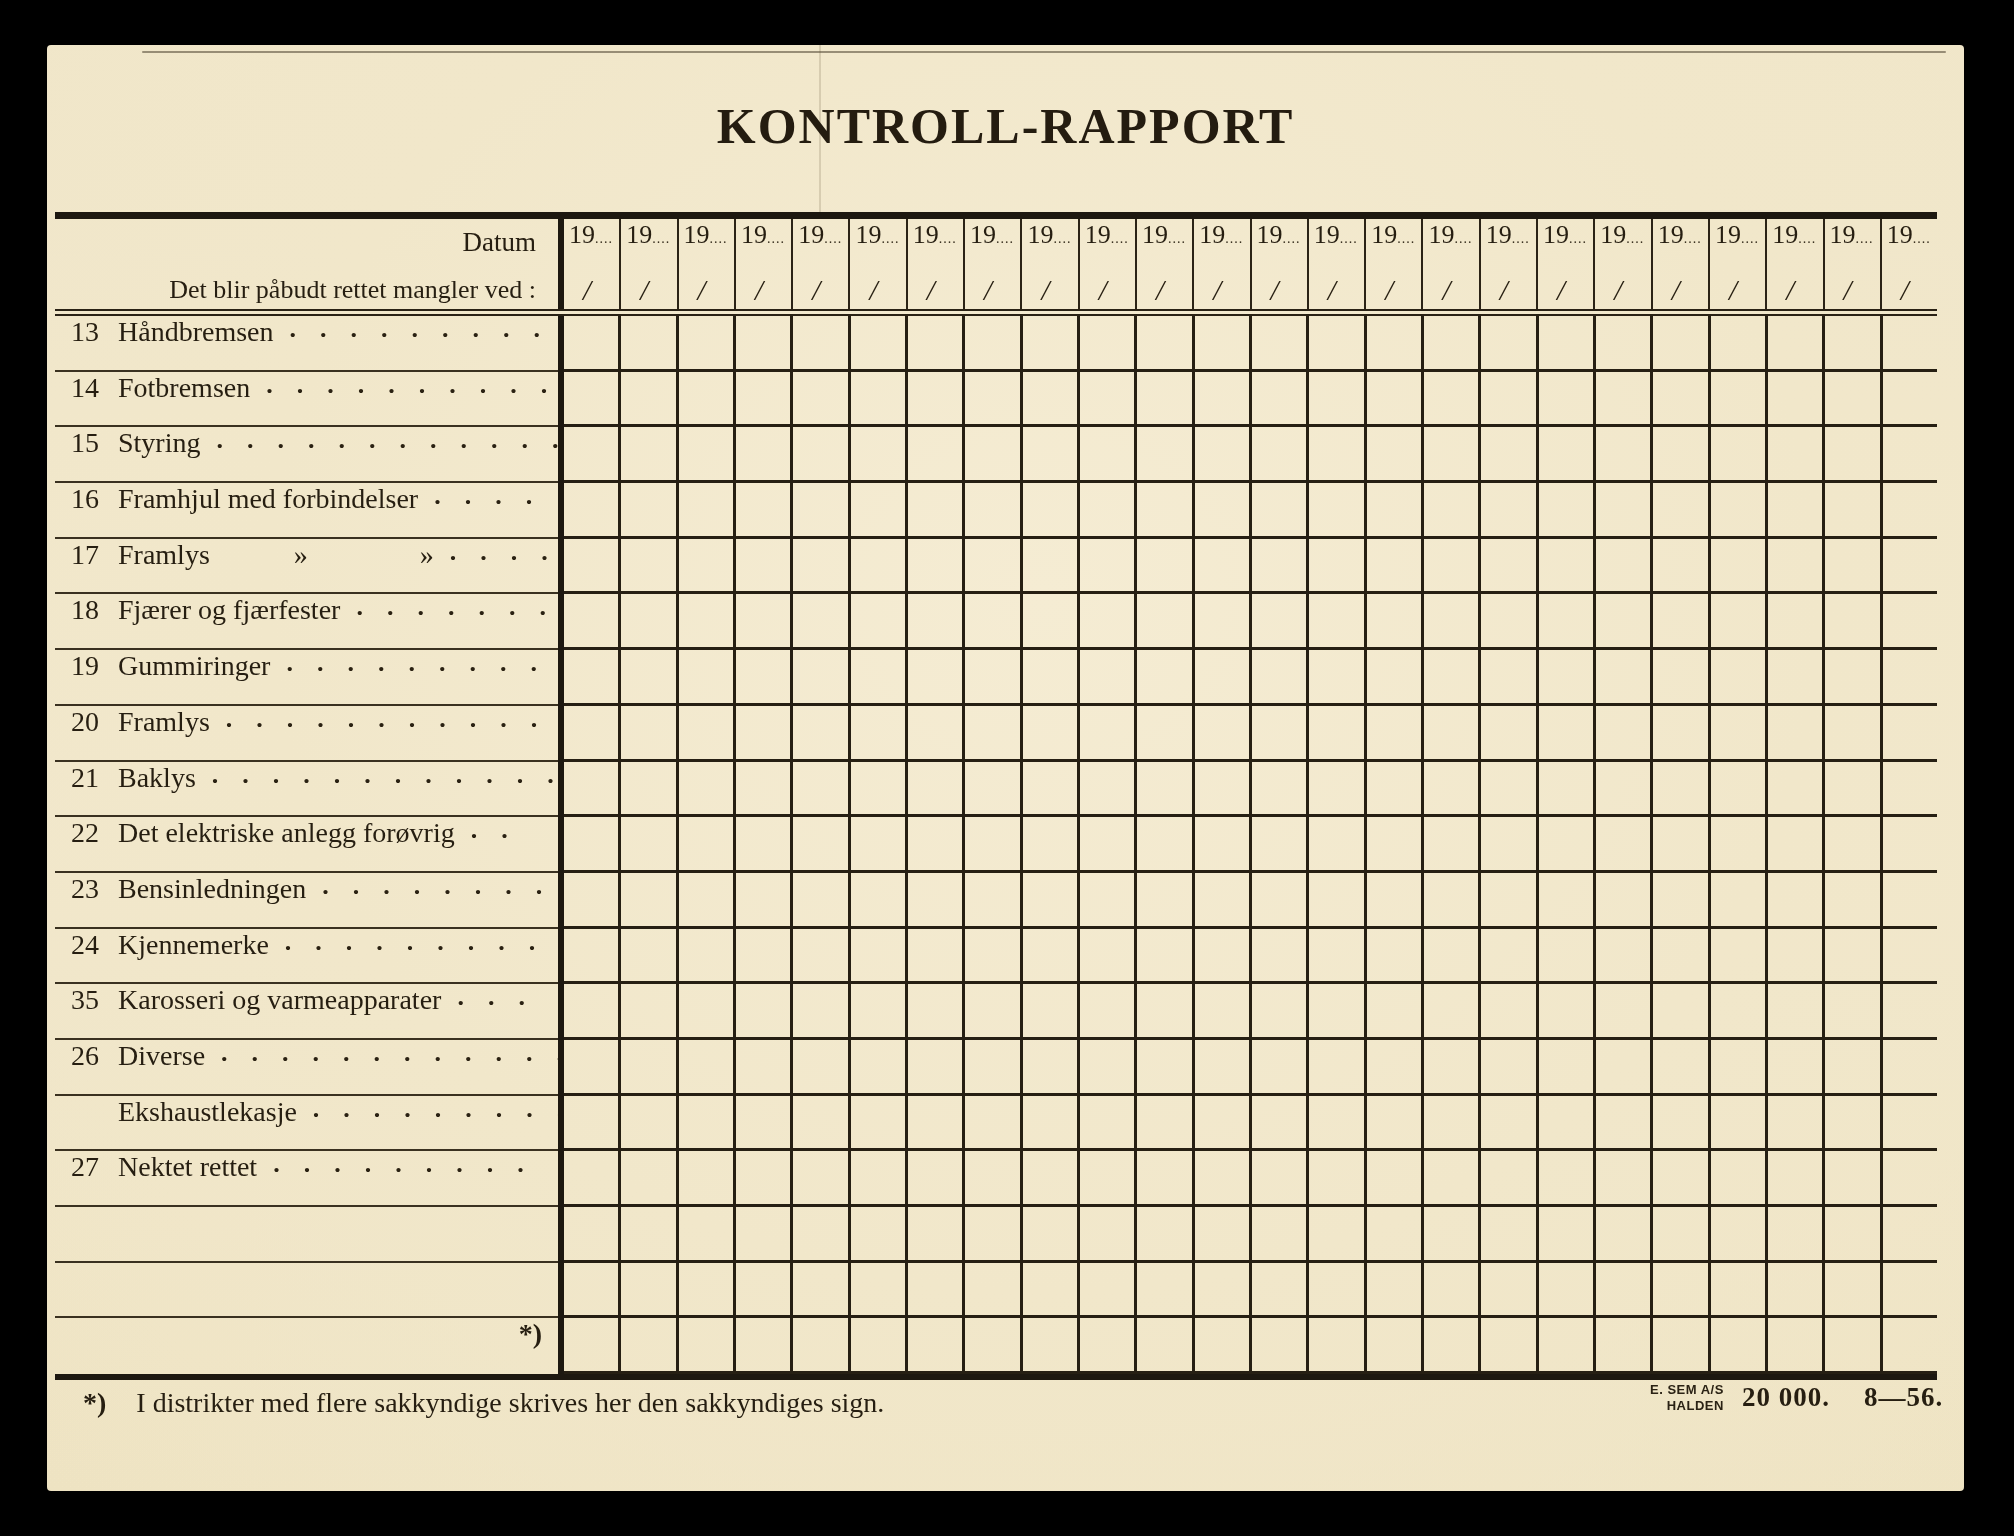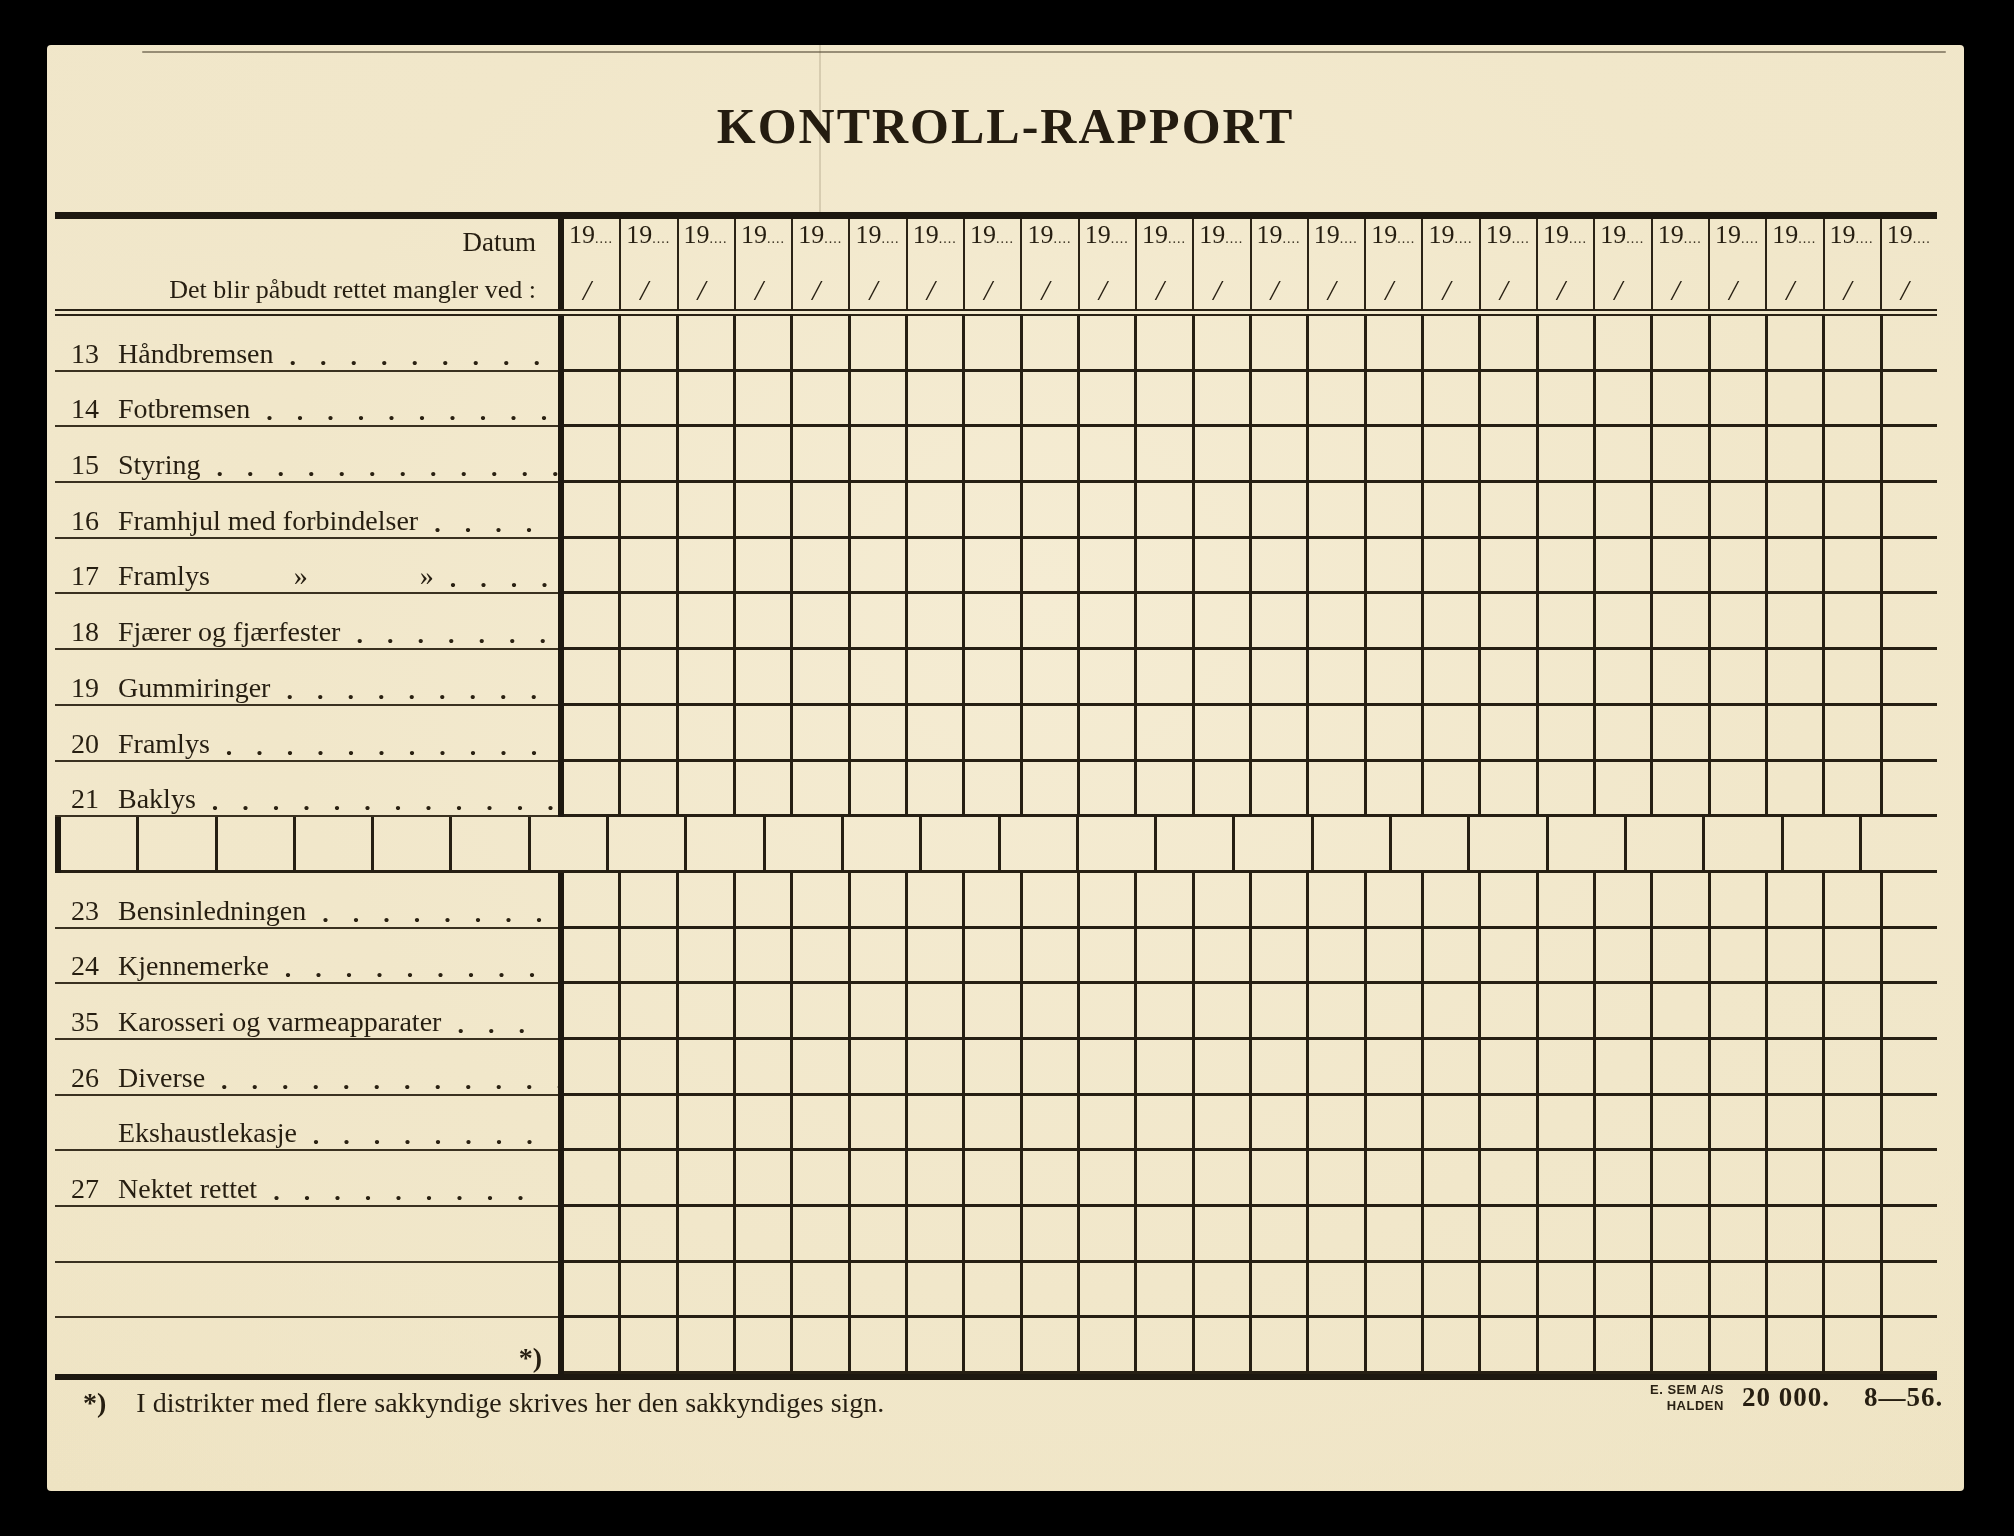--- a/index.html
+++ b/index.html
@@ -32,21 +32,21 @@
     display:flex;flex-direction:column;justify-content:space-between;padding:3px 0 4px 5px;}
   .date-col:last-child{border-right:none;}
   .dc-year{display:flex;align-items:flex-end;font-size:26px;line-height:1;}
   .dc-dots{font-size:14px;letter-spacing:1px;padding-bottom:2px;color:#3a3120;}
   .dc-slash{font-size:29px;font-style:italic;line-height:1;padding-left:14px;}
 
   
   .tbody{display:flex;flex-direction:column;height:1058px;}
   .row{flex:1;display:flex;}
   .row-label{width:503px;box-sizing:border-box;border-bottom:2px solid #3a3120;
-    display:flex;align-items:flex-end;padding-left:16px;overflow:hidden;}
+    display:flex;align-items:flex-start;padding-left:16px;overflow:hidden;}
   .row:last-child .row-label{border-bottom:none;}
   .num{width:47px;flex:none;font-size:28px;}
   .lbl{font-size:28px;white-space:pre;}
   .dots{flex:1;overflow:hidden;white-space:nowrap;font-size:26px;font-weight:bold;
     letter-spacing:24px;padding-left:16px;color:#2a2112;line-height:1;}
   .marker{margin-left:auto;padding-right:16px;font-size:28px;font-weight:bold;}
   .grid{flex:1;display:flex;border-left:6px solid #1d1810;}
   .cell{flex:1;box-sizing:border-box;border-right:3px solid #261f13;border-bottom:3px solid #261f13;}
   .cell:last-child{border-right:none;}
 
@@ -537,20 +537,25 @@
             <div class="cell"></div>
             <div class="cell"></div>
             <div class="cell"></div>
             <div class="cell"></div>
             <div class="cell"></div>
             <div class="cell"></div>
             <div class="cell"></div>
           </div>
         </div>
         <div class="row">
+          <div class="row-label">
+            <div class="num">22</div>
+            <div class="lbl">Det elektriske anlegg forøvrig</div>
+            <div class="dots">..</div>
+          </div>
           <div class="grid">
             <div class="cell"></div>
             <div class="cell"></div>
             <div class="cell"></div>
             <div class="cell"></div>
             <div class="cell"></div>
             <div class="cell"></div>
             <div class="cell"></div>
             <div class="cell"></div>
             <div class="cell"></div>

